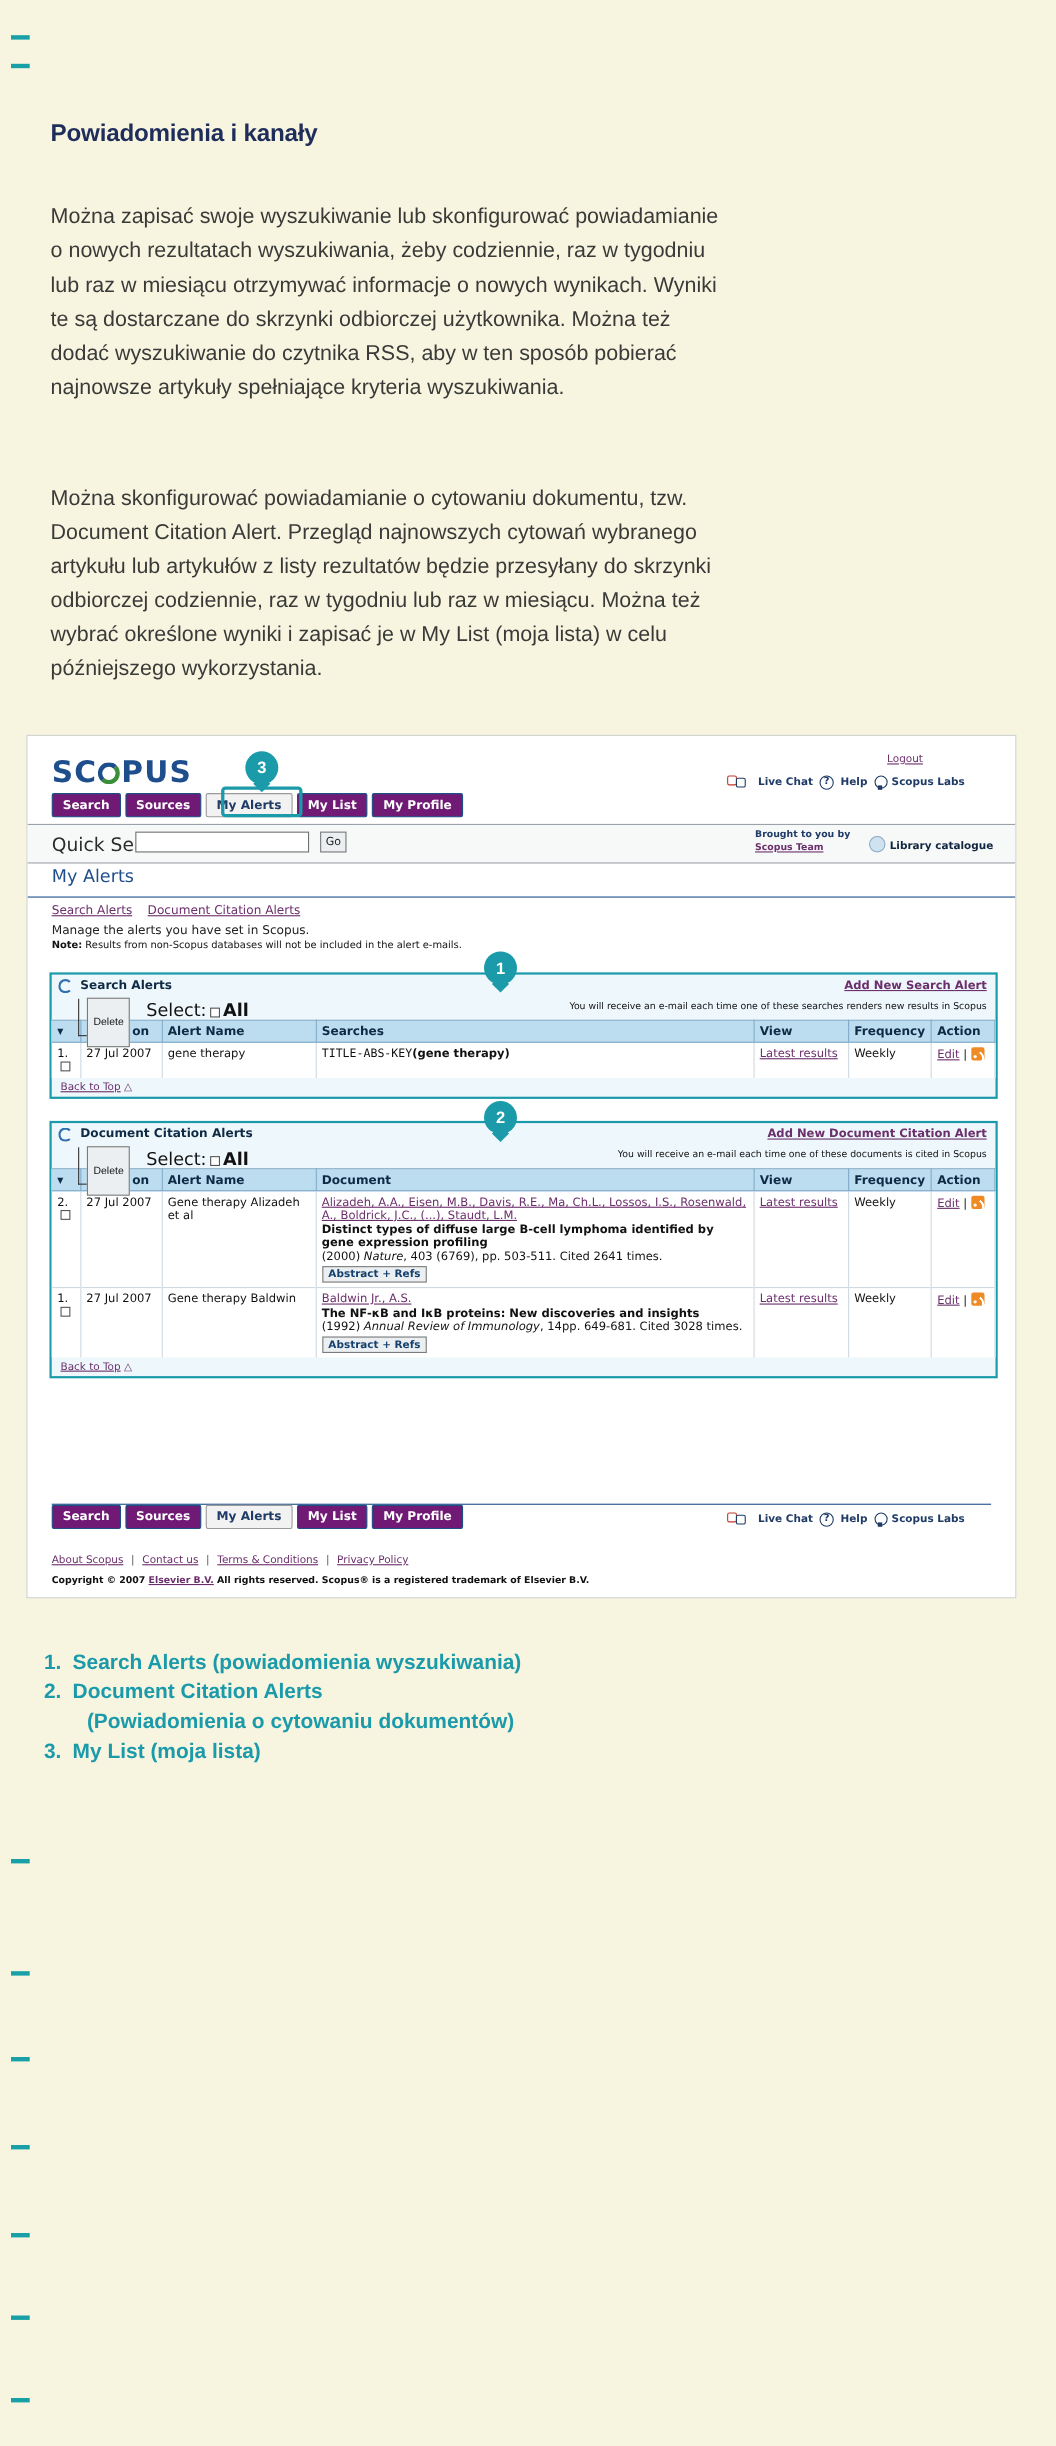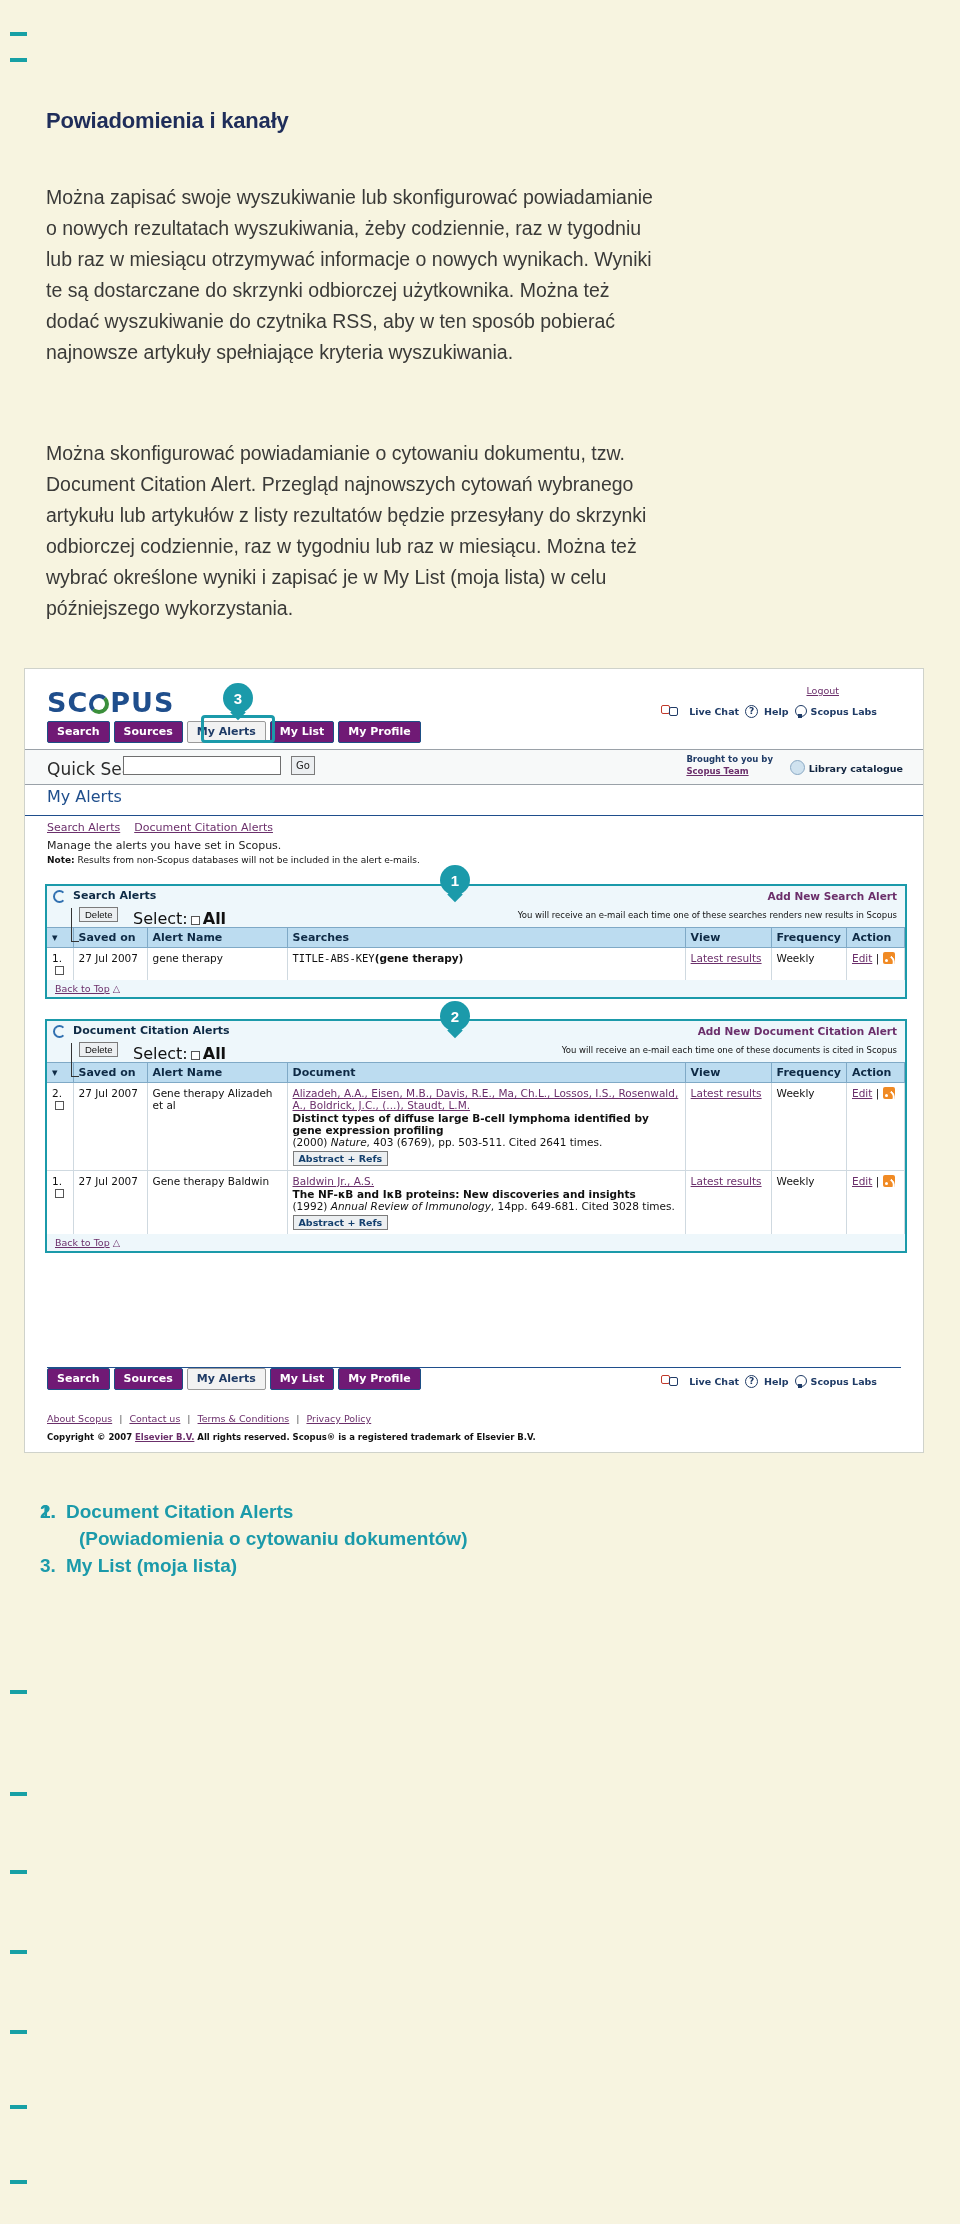--- a/index.html
+++ b/index.html
@@ -156,26 +156,26 @@
     position:relative; height:20px; padding:3px 0 0 26px;
     font-size:11px; font-weight:bold; color:#0e2a45;
   }
   .pt-ic {
     position:absolute; left:6px; top:4px; width:13px; height:13px;
     border-radius:50%; border:2px solid #2f6fb0;
     border-right-color:transparent;
   }
   .addlink {
     position:absolute; right:8px; top:4px; font-size:10.5px;
-    color:#6b2f6b; font-weight:bold;
+    color:#6b2f6b; text-decoration:underline; font-weight:bold;
   }
   .ctrlrow { position:relative; height:21px; }
   .del-btn {
     position:absolute; left:32px; top:1px; font-size:9.5px;
-    border:1px solid #7b7b7b; background:#eceff1; padding:1px 5px; color:#111;
+    border:1px solid #7b7b7b; background:#eceff1; padding:16px 5px; color:#111;
   }
   .sel-all {
     position:absolute; left:86px; top:3px; font-size:16px; color:#111;
   }
   .cb {
     display:inline-block; width:9px; height:9px; border:1px solid #555;
     background:#fff; vertical-align:-1px; margin:0 3px;
   }
   .hint {
     position:absolute; right:8px; top:4px; font-size:8.5px; color:#111;
@@ -441,18 +441,18 @@
 
       <div class="footlinks">
         <a>About Scopus</a><span class="sep">|</span><a>Contact us</a><span class="sep">|</span><a>Terms &amp; Conditions</a><span class="sep">|</span><a>Privacy Policy</a>
       </div>
       <div class="copyright"><span>Copyright © 2007 </span><a>Elsevier B.V.</a><span> All rights reserved. Scopus® is a registered trademark of Elsevier B.V.</span></div>
 
     </div>
   </div>
 
   <ul class="legend legend-ul">
-    <li><span class="num">1.</span></li>
+    <li><span class="num">1.</span><span>Search Alerts (powiadomienia wyszukiwania)</span></li>
     <li><span class="num">2.</span><span>Document Citation Alerts</span><span class="cont">(Powiadomienia o cytowaniu dokumentów)</span></li>
     <li><span class="num">3.</span><span>My List (moja lista)</span></li>
   </ul>
 
 </div>
 
 </body></html>

